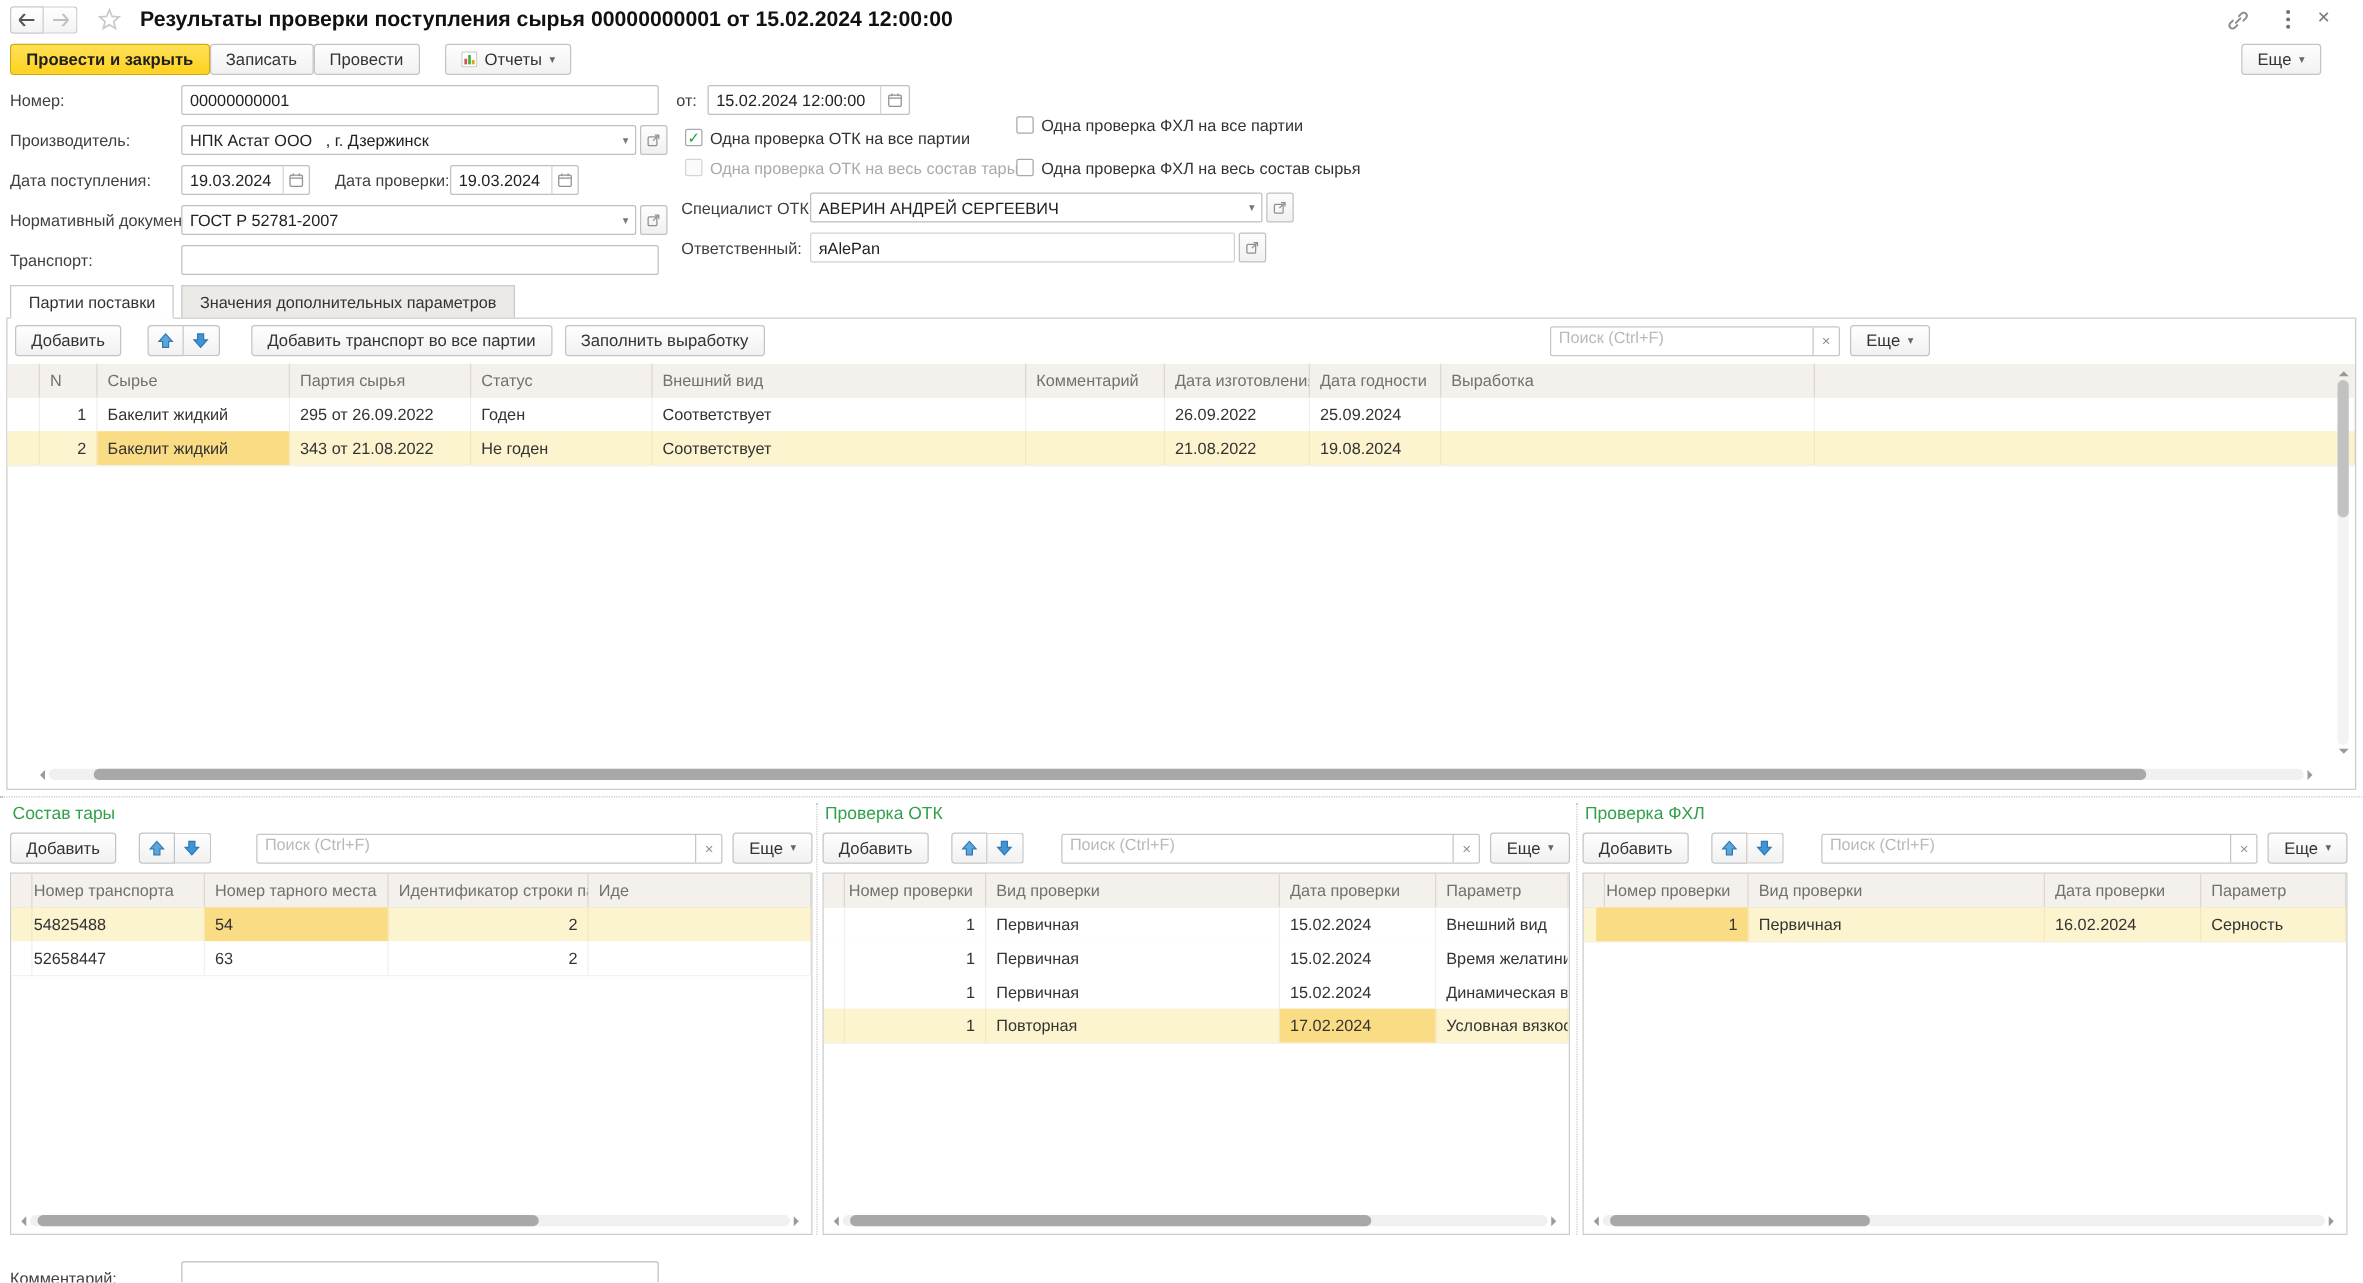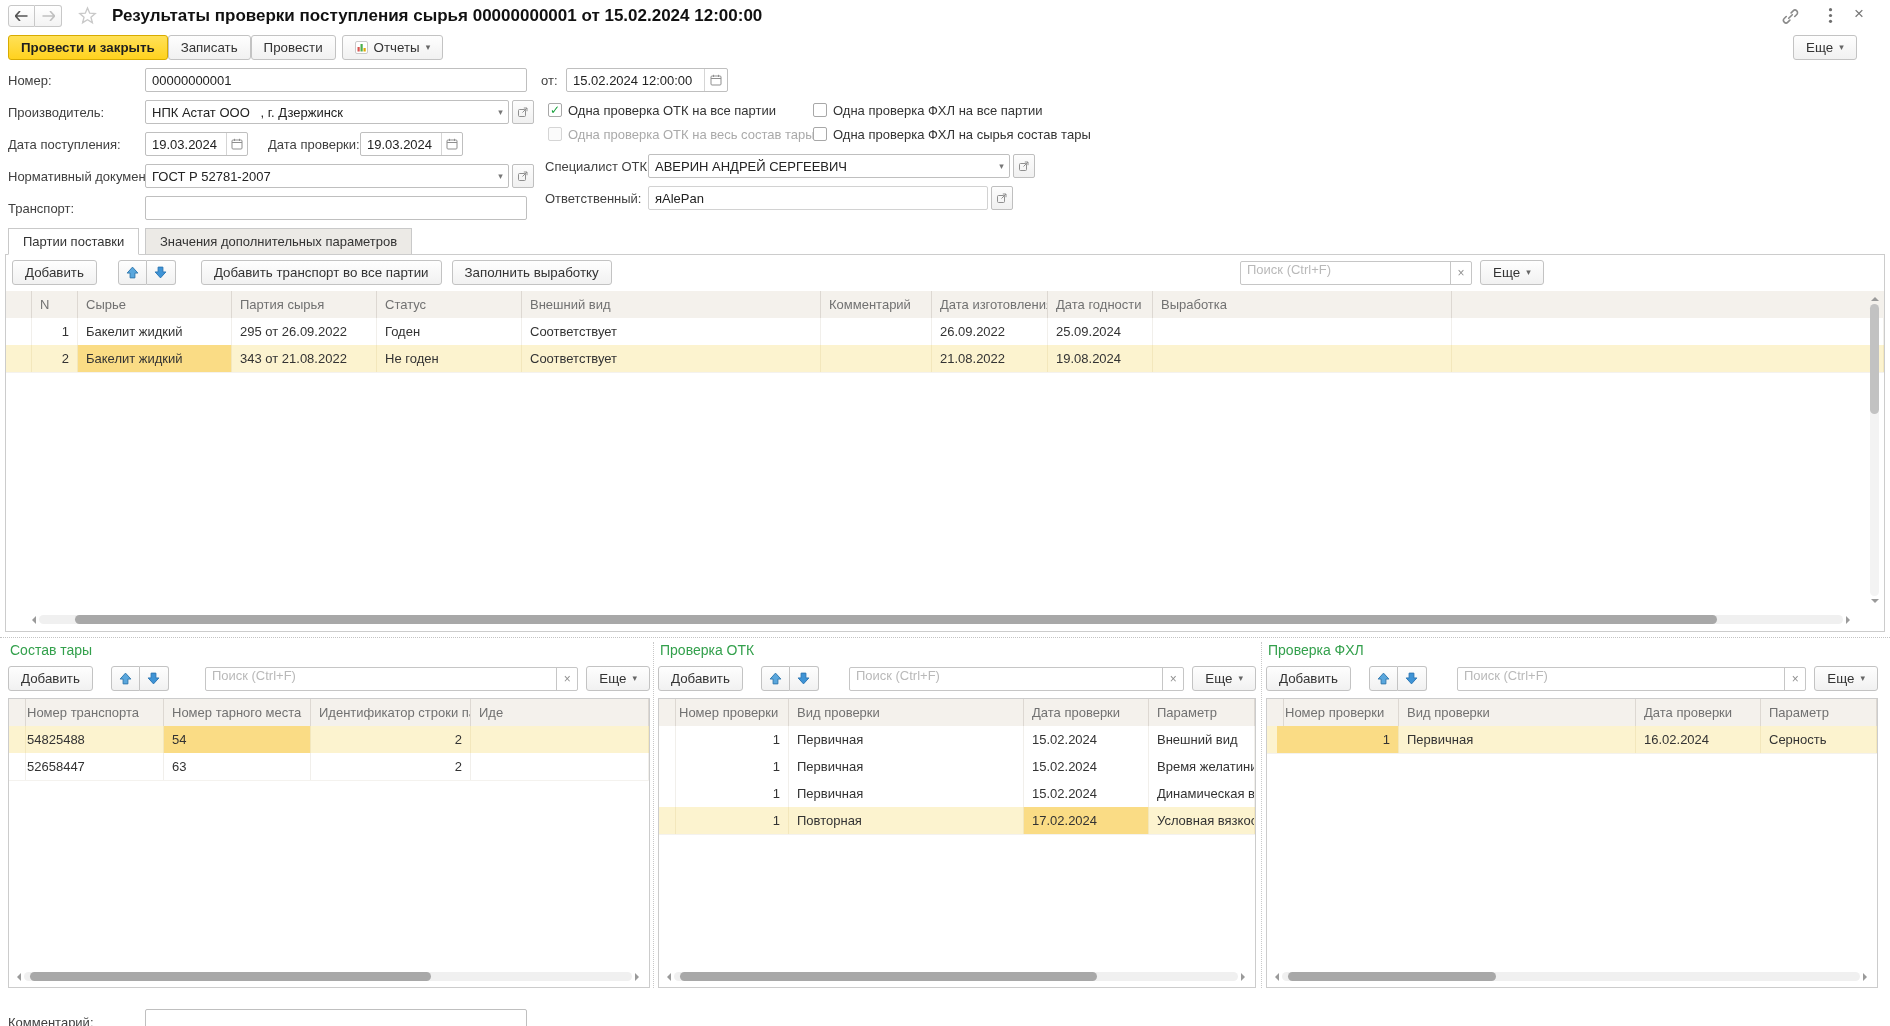--- a/index.html
+++ b/index.html
@@ -115,21 +115,21 @@
 <div class="abs" style="left:8px;top:35px;display:flex;align-items:center">
   <button class="btn btn-primary">
     <span>Провести и закрыть</span>
   </button>
   <button class="btn">
     <span>Записать</span>
   </button>
   <button class="btn">
     <span>Провести</span>
   </button>
-  <button class="btn" style="margin-left:6px">
+  <button class="btn" style="margin-left:20px">
     <svg width="13" height="13" viewBox="0 0 13 13">
         <rect x="0.5" y="0.5" width="12" height="12" rx="1.5" fill="#fff" stroke="#c9c9c9"></rect>
         <rect x="2.5" y="6" width="2.2" height="4.5" fill="#d9534f"></rect>
         <rect x="5.5" y="3" width="2.2" height="7.5" fill="#4cae4c"></rect>
         <rect x="8.5" y="7" width="2.2" height="3.5" fill="#e0a800"></rect>
       </svg>
     <span>Отчеты</span>
     <span class="caret">▾</span>
   </button>
 </div>
@@ -169,31 +169,31 @@
       </svg>
   </div>
 </div>
 
 <div class="cb" style="left:548px;top:102px">
   <div class="box">
       <span>✓</span>
     </div>
   <span class="lbl">Одна проверка ОТК на все партии</span>
 </div>
-<div class="cb" style="left:813px;top:102px">
+<div class="cb" style="left:813px;top:92px">
   <div class="box"></div>
   <span class="lbl">Одна проверка ФХЛ на все партии</span>
 </div>
 <div class="cb disabled" style="left:548px;top:126px">
   <div class="box"></div>
   <span class="lbl">Одна проверка ОТК на весь состав тары</span>
 </div>
 <div class="cb" style="left:813px;top:126px">
   <div class="box"></div>
-  <span class="lbl">Одна проверка ФХЛ на сырья состав тары</span>
+  <span class="lbl">Одна проверка ФХЛ на весь состав сырья</span>
 </div>
 
 <div class="flabel" style="left:8px;top:138px">Дата поступления:</div>
 <div class="fld" style="left:145px;top:132px;width:103px">
   <input value="19.03.2024" style="">
   <div class="fbtn-in" style="width:20px">
     <svg width="12" height="12" viewBox="0 0 12 12" fill="none" stroke="#8f8f8f">
         <rect x="1" y="2" width="10" height="9" rx="1"></rect>
         <line x1="1" y1="4.5" x2="11" y2="4.5"></line>
         <line x1="3.5" y1="0.8" x2="3.5" y2="3"></line>

